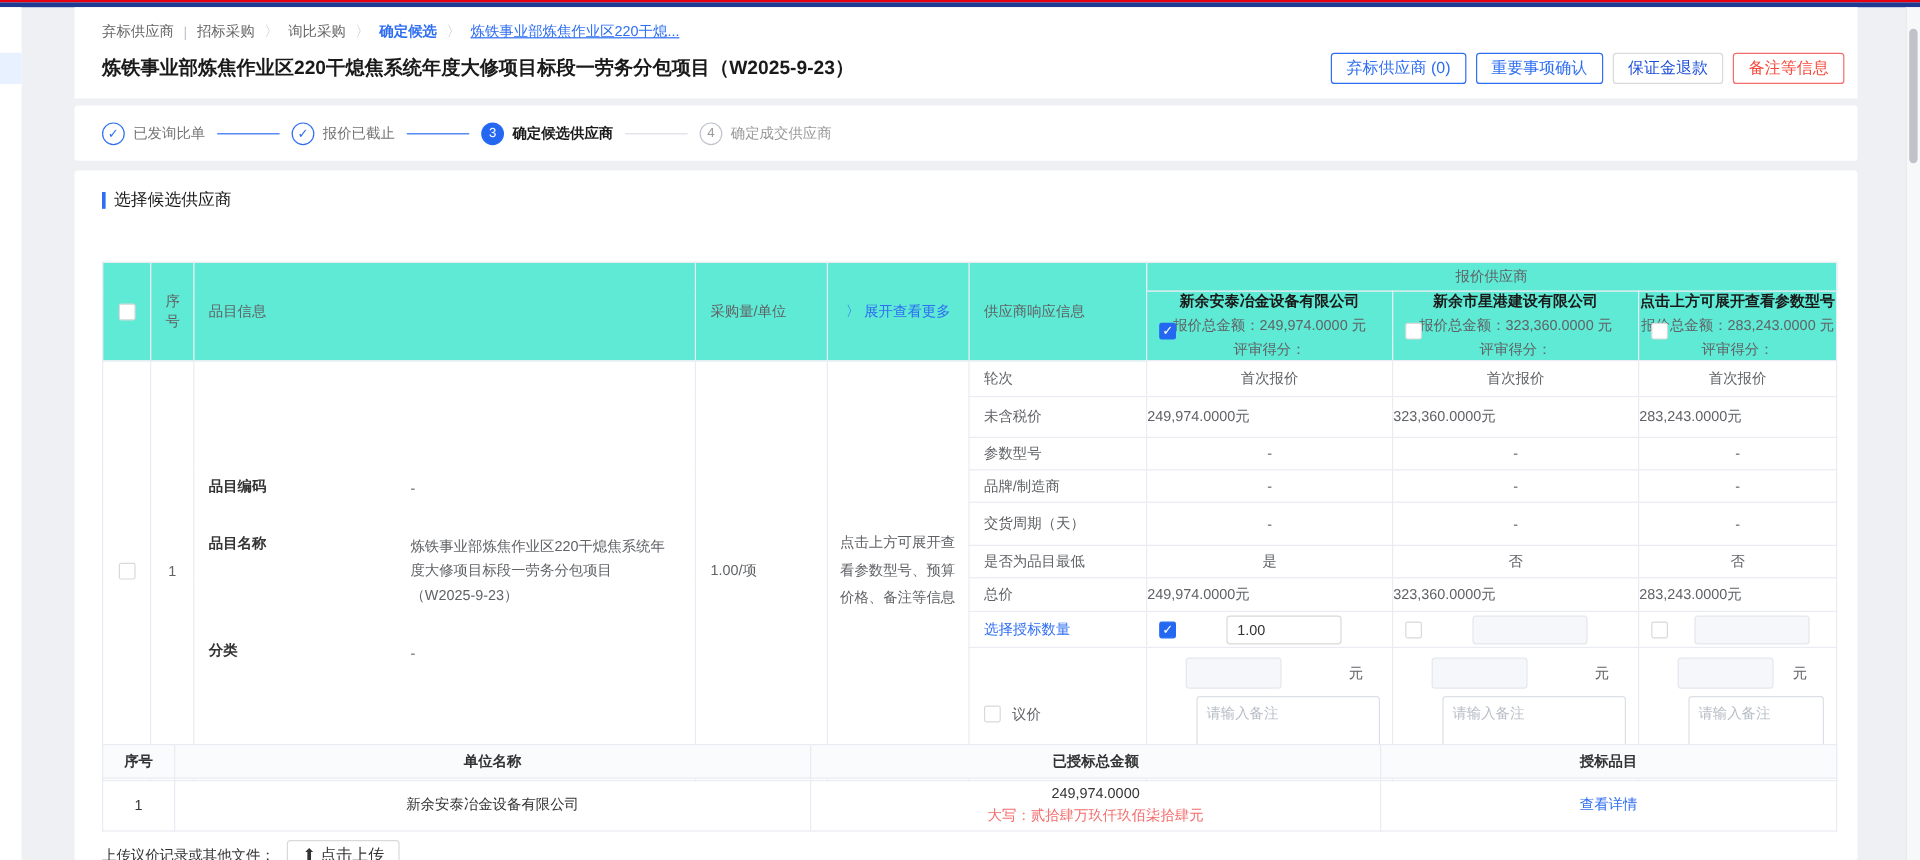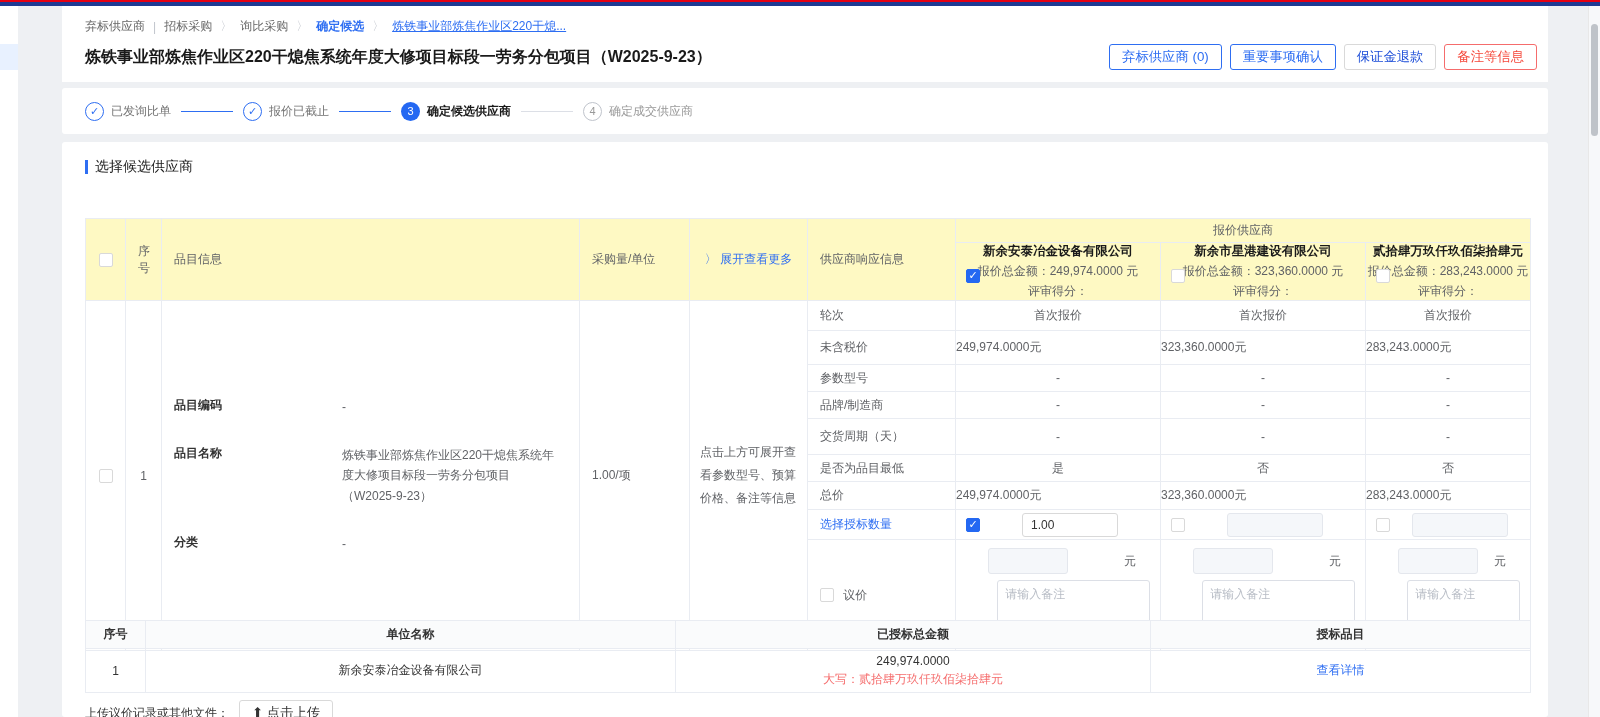--- a/index.html
+++ b/index.html
@@ -56,21 +56,21 @@
   .swatch { width:12px; height:12px; display:inline-block; }
   .swatch.green { background:#4cc417; }
   .swatch.red { background:#f5413d; }
   .legend-item { display:flex; align-items:center; gap:5px; color:#333; }
   .select-box { width:118px; height:28px; border:1px solid #dcdfe6; border-radius:3px; display:flex; align-items:center;
     padding:0 8px; color:#606266; background:#fff; }
   .select-box .arrow { margin-left:auto; color:#c0c4cc; font-size:10px; }
   
   table.cmp { position:absolute; left:23px; top:76px; width:1445px; border-collapse:collapse; table-layout:fixed; }
   table.cmp td, table.cmp th { border:1px solid #e9ecf2; font-weight:normal; font-size:12px; color:#606266; }
-  table.cmp th { background:#fef9c3; }
+  table.cmp th { background:#5eead4; }
   .th-left { text-align:left; padding-left:12px; color:#333; }
   .cell-c { text-align:center; }
   .cell-r { text-align:left; padding-right:10px; }
   .expand-link { color:#2e6ef2; cursor:pointer; }
   .sup-head { position:relative; height:56px; }
   .sup-head .wrap { display:flex; flex-direction:column; gap:3px; align-items:center; justify-content:center; height:100%; }
   .sup-name { font-weight:bold; color:#1a1a1a; font-size:12.5px; }
   .sup-head .cb { position:absolute; left:10px; top:26px; }
   .v-green { color:#52c41a; }
   .v-red { color:#f5222d; }
@@ -213,21 +213,21 @@
         <span class="cb"></span>
         <div class="wrap">
           <span class="sup-name">新余市星港建设有限公司</span>
           <span><span>报价总金额：</span><span>323,360.0000 元</span></span>
           <span>评审得分：</span>
         </div>
       </th>
       <th class="sup-head">
         <span class="cb"></span>
         <div class="wrap">
-          <span class="sup-name">贰拾肆万玖仟玖佰柒拾肆元</span>
+          <span class="sup-name">点击上方可展开查看参数型号</span>
           <span><span>报价总金额：</span><span>283,243.0000 元</span></span>
           <span>评审得分：</span>
         </div>
       </th>
     </tr>
 
     <tr>
       <td rowspan="9" class="cell-c">
         <span class="cb"></span>
       </td>

